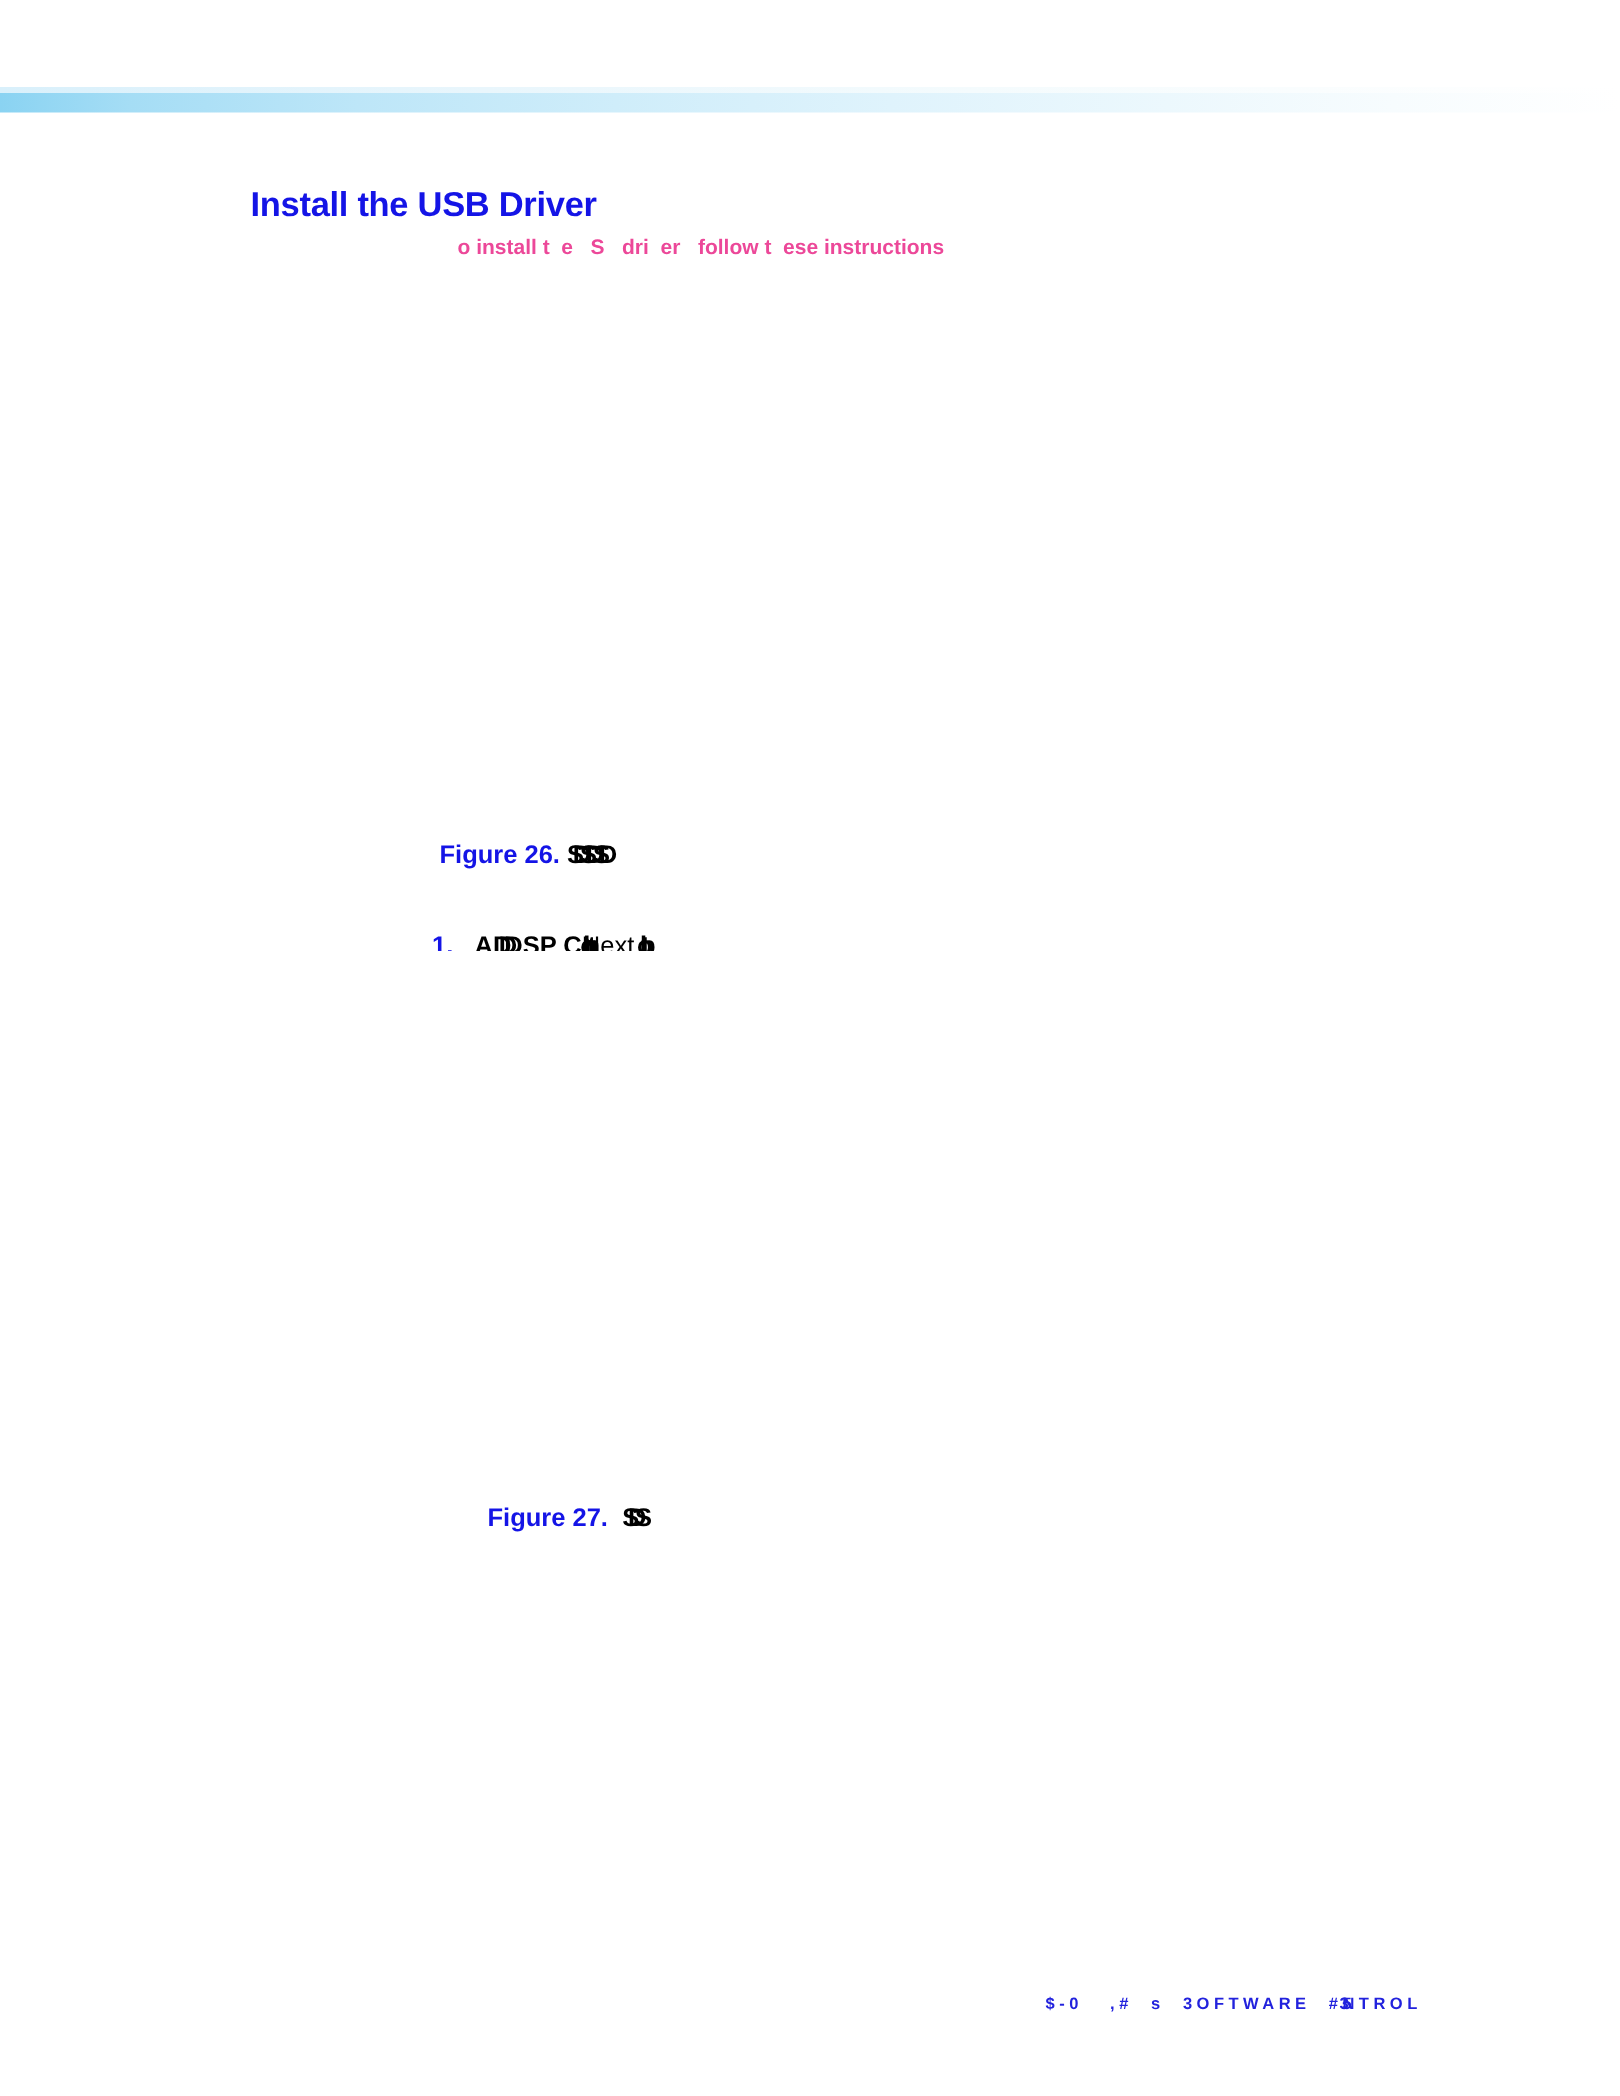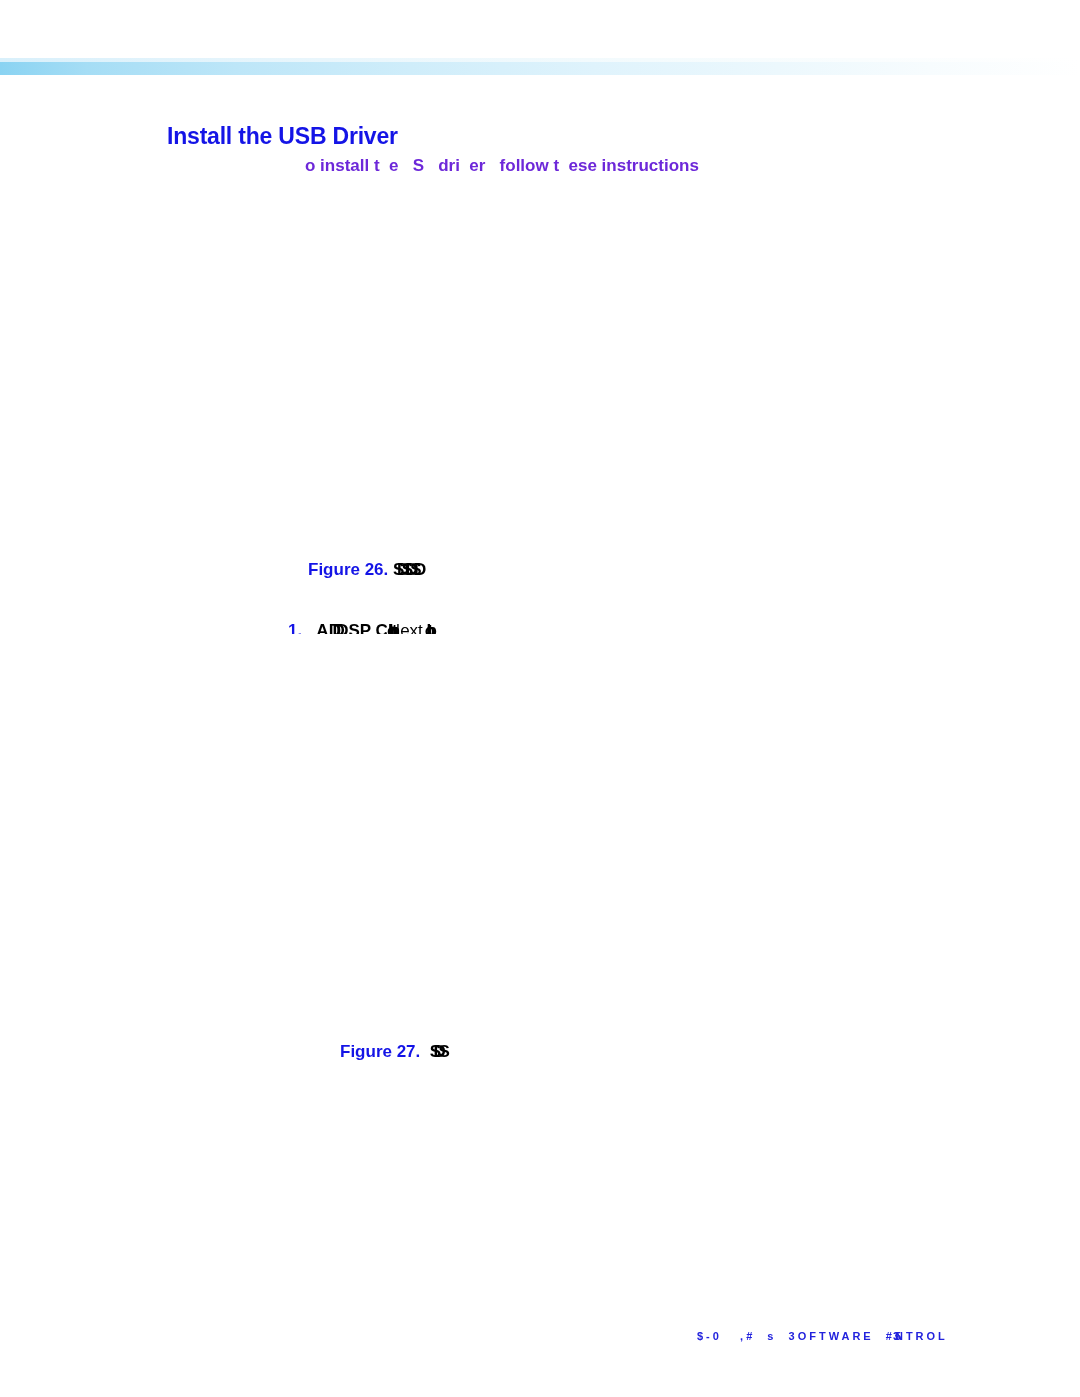--- a/index.html
+++ b/index.html
@@ -64,44 +64,43 @@
     font-weight: bold;
     color: #1414e6;
     letter-spacing: -0.2px;
     white-space: nowrap;
   }
 
   .intro-line {
     position: absolute;
     left: 305px;
     top: 156px;
-    font-size: 17px;
+    font-size: 14px;
     font-weight: bold;
-    color: #6d28d9;
+    color: #ec4899;
     white-space: pre;
   }
 
   
   .figure-placeholder {
     position: absolute;
     background: #ffffff;
   }
   #figure-26-image { left: 288px; top: 192px; width: 500px; height: 352px; }
   #figure-27-image { left: 288px; top: 634px; width: 500px; height: 356px; }
 
   .figure-caption {
     position: absolute;
     font-size: 17px;
     font-weight: bold;
     color: #1414e6;
     white-space: pre;
-    margin-left: 15px;
   }
   #figure-26-caption { left: 293px; top: 560px; }
-  #figure-27-caption { left: 325px; top: 1042px; }
+  #figure-27-caption { left: 325px; top: 1002px; }
 
   
   .glyph-garble {
     color: #000000;
     font-weight: bold;
     letter-spacing: -7.5px;
     display: inline-block;
     vertical-align: baseline;
   }
   .glyph-garble-tight {

